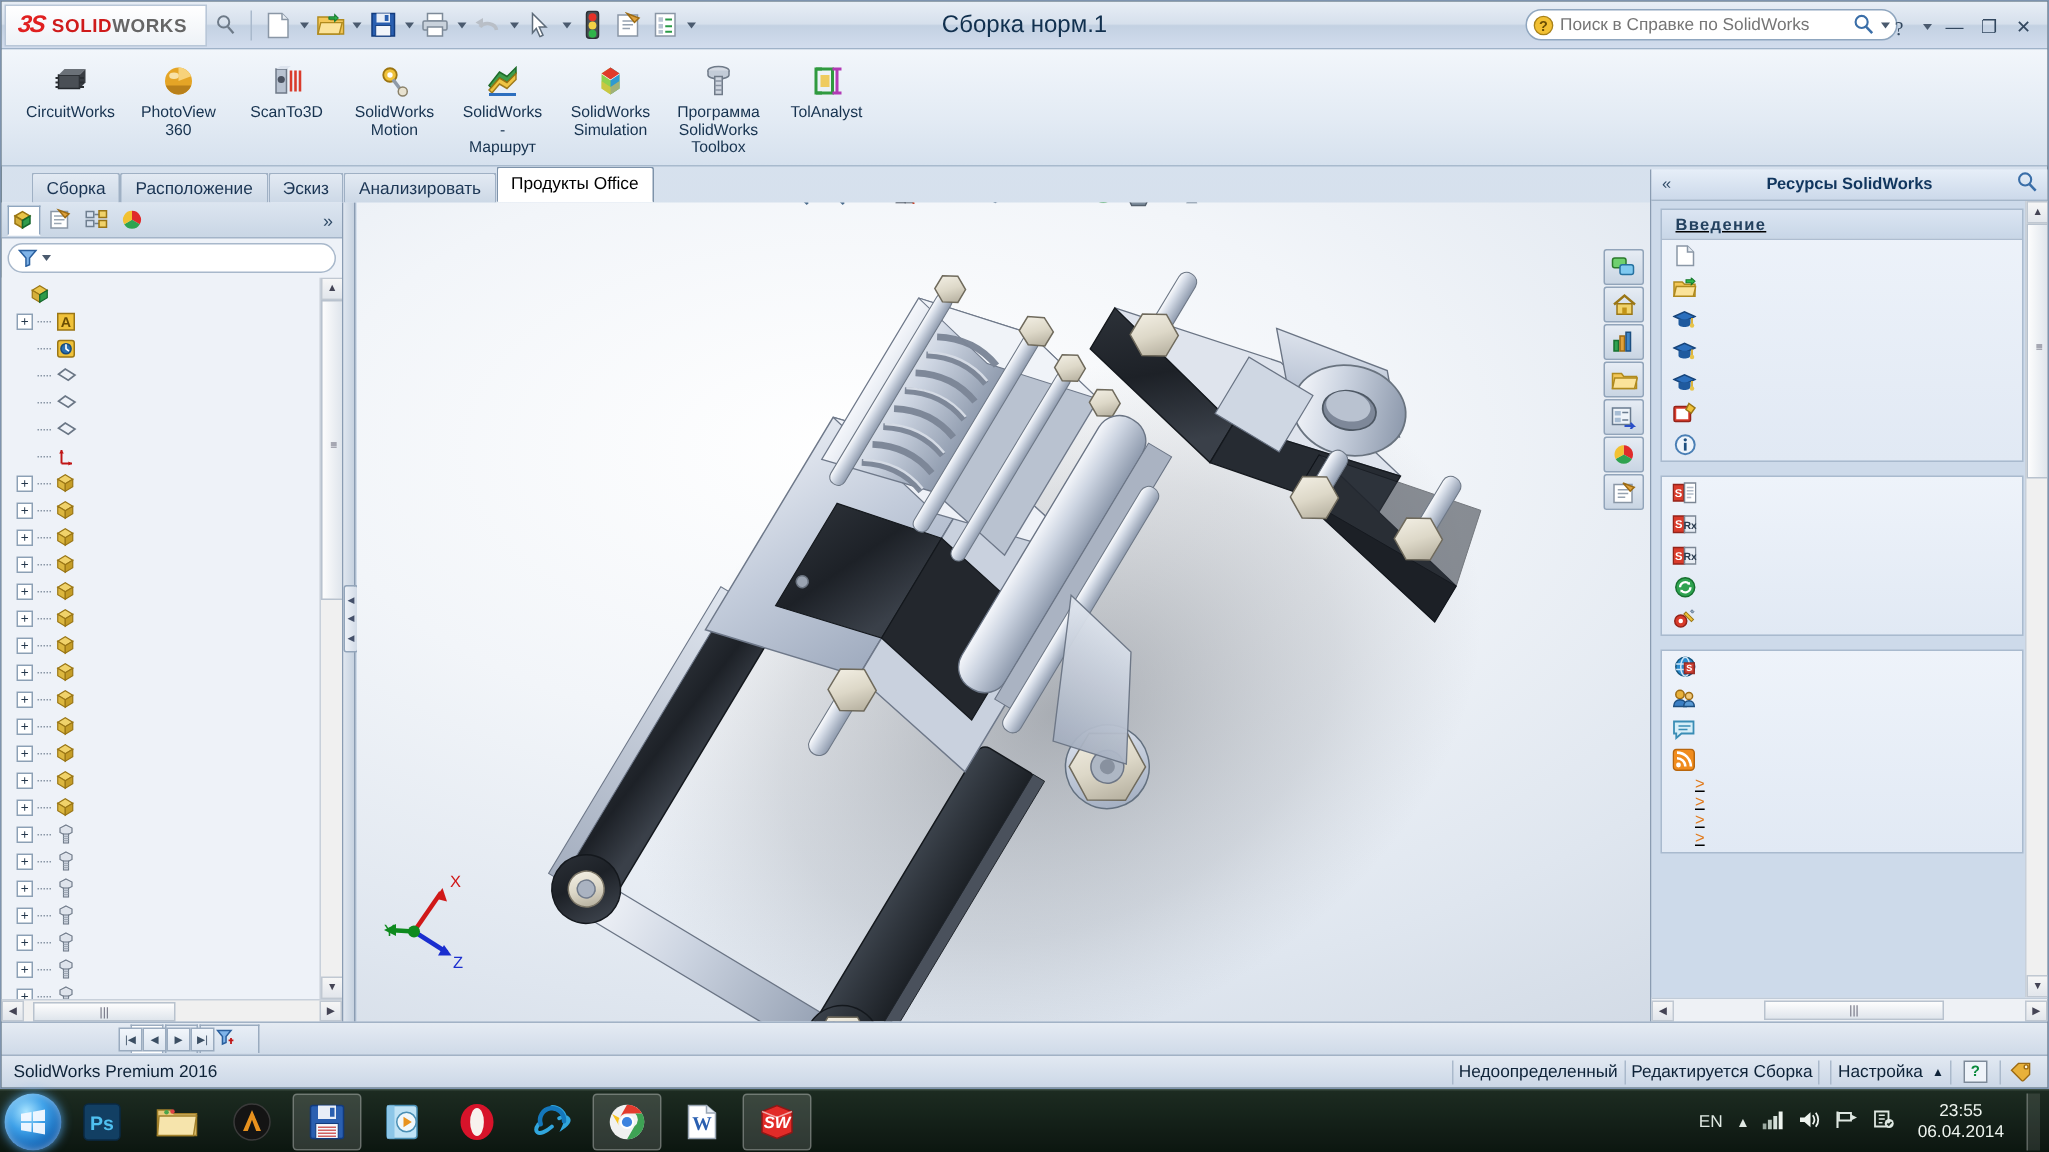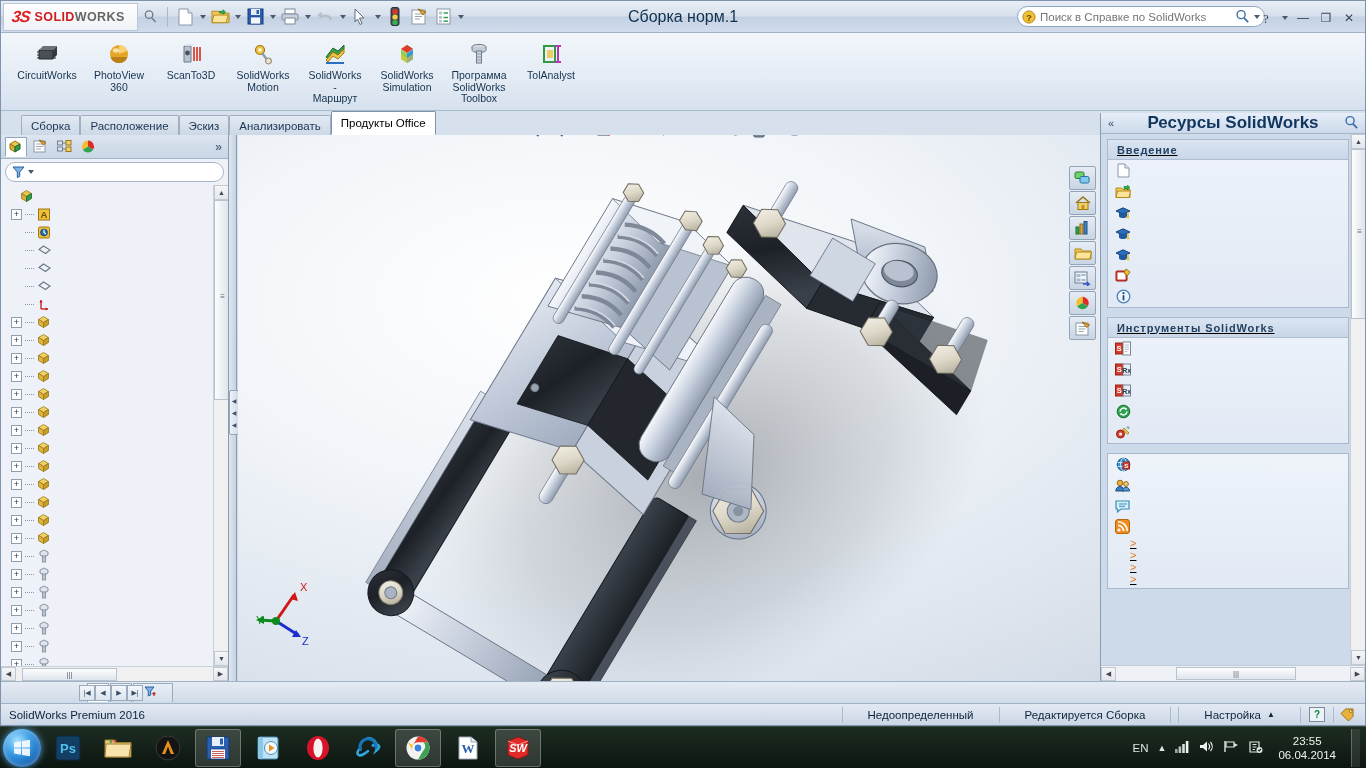--- a/index.html
+++ b/index.html
@@ -195,21 +195,21 @@
     position:absolute; right:0; top:112px; width:265px; bottom:44px;
     background:linear-gradient(#dce6f2,#cbd8e8);
     border-left:1px solid #8a9cb2;
     display:flex; flex-direction:column;
   }
   .tp-header {
     height:21px; display:flex; align-items:center; justify-content:center;
     background:linear-gradient(#e6eef8,#ccd9ea); border-bottom:1px solid #a5b6c9;
     position:relative;
   }
-  .tp-header .t { font-weight:bold; font-size:17px; color:#11365e; }
+  .tp-header .t { font-weight:bold; font-size:11px; color:#11365e; }
   .tp-header .lchev { position:absolute; left:7px; color:#2f4a66; font-size:11px; }
   .tp-header .ricon { position:absolute; right:6px; }
   .tp-body {
     flex:1; overflow:hidden; position:relative;
     background:#cddaea; padding:5px 16px 0 6px;text-decoration:underline;
   }
   .tp-group {
     background:linear-gradient(#eef3fa,#e1e9f4);
     border:1px solid #a9bace; margin-bottom:9px;
   }
@@ -253,21 +253,21 @@
     background:linear-gradient(#e8eef6,#d4dfec); margin-right:1px; cursor:default;
   }
   .dtab.active { background:#fff; font-weight:bold; }
   .statusbar {
     position:absolute; left:0; bottom:0; width:100%; height:22px;
     background:linear-gradient(#e2e9f2,#cbd7e6); border-top:1px solid #a2b2c5;
     display:flex; align-items:center; font-size:11.5px; color:#0e2338;
   }
   .sb-left { padding-left:8px; }
   .sb-right { margin-left:auto; display:flex; align-items:center; }
-  .sb-cell { padding:0 25px; border-left:1px solid #aab9cb; height:16px; display:flex; align-items:center; }
+  .sb-cell { padding:0 4px; border-left:1px solid #aab9cb; height:16px; display:flex; align-items:center; }
 
   
   .taskbar {
     position:absolute; left:0; bottom:0; width:1366px; height:42px;
     background: linear-gradient(rgba(30,45,35,0.92), rgba(12,22,16,0.97));
     border-top:1px solid rgba(150,180,160,0.35);
     display:flex; align-items:center;
   }
   .startorb {
     width:38px;height:38px; margin-left:3px; border-radius:50%;
@@ -1365,21 +1365,20 @@
                 <svg width="15" height="15" viewBox="0 0 15 15">
                   <circle cx="7.5" cy="7.5" r="6.3" fill="#eef4fb" stroke="#4a7fb5" stroke-width="1.3"></circle>
                   <circle cx="7.5" cy="4.2" r="1.1" fill="#1d4f80"></circle>
                   <rect x="6.6" y="6.2" width="1.8" height="5.2" fill="#1d4f80"></rect>
                 </svg>
               </span>
               <span></span>
             </div>
           </div>
           <div class="tp-group">
-            <div class="tp-group-h">Инструменты SolidWorks</div>
             <div class="tp-row">
               <span class="ic">
                 <svg width="16" height="15" viewBox="0 0 16 15">
                   <rect x="0.5" y="2" width="7" height="11" fill="#d93b2b" stroke="#94231a"></rect>
                   <text x="4" y="10" font-size="7.5" fill="#fff" text-anchor="middle" font-family="Liberation Sans,sans-serif" font-weight="bold">S</text>
                   <rect x="8" y="1" width="7.5" height="13" fill="#fff" stroke="#7c8795"></rect>
                   <g stroke="#b3bdca">
                     <path d="M9.5 4h4.5M9.5 6.2h4.5M9.5 8.4h4.5M9.5 10.6h3"></path>
                   </g>
                 </svg>

